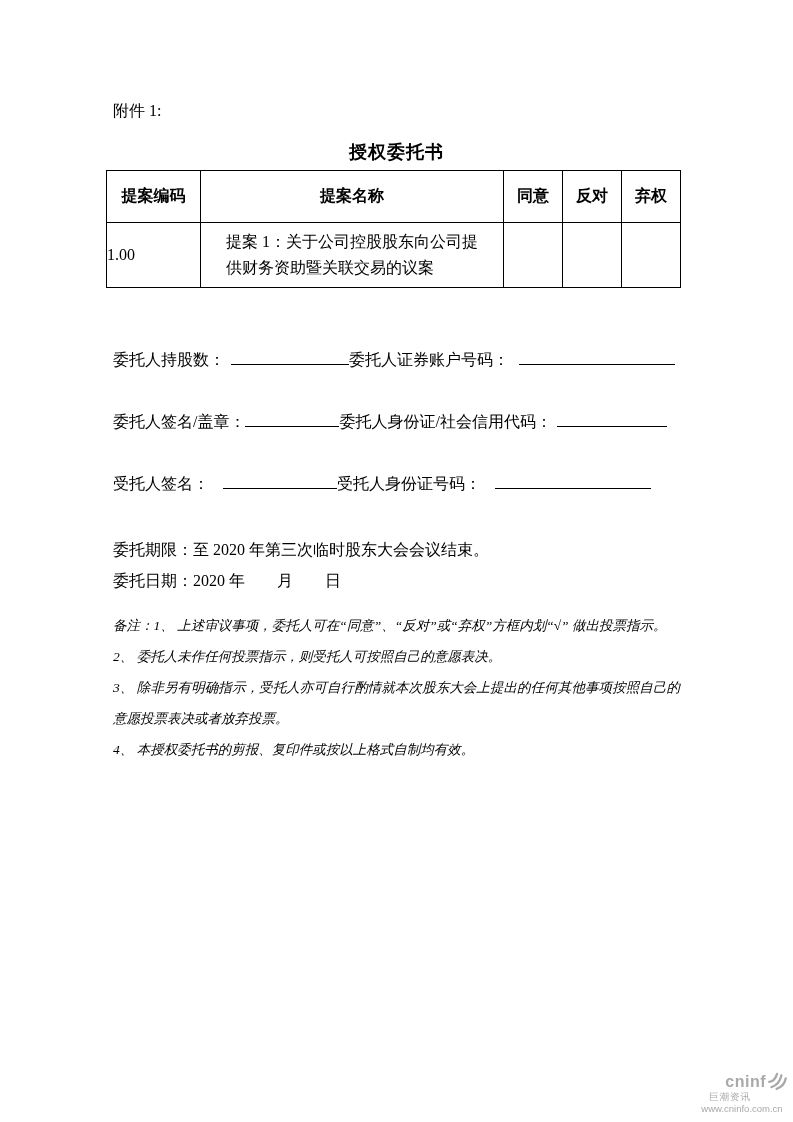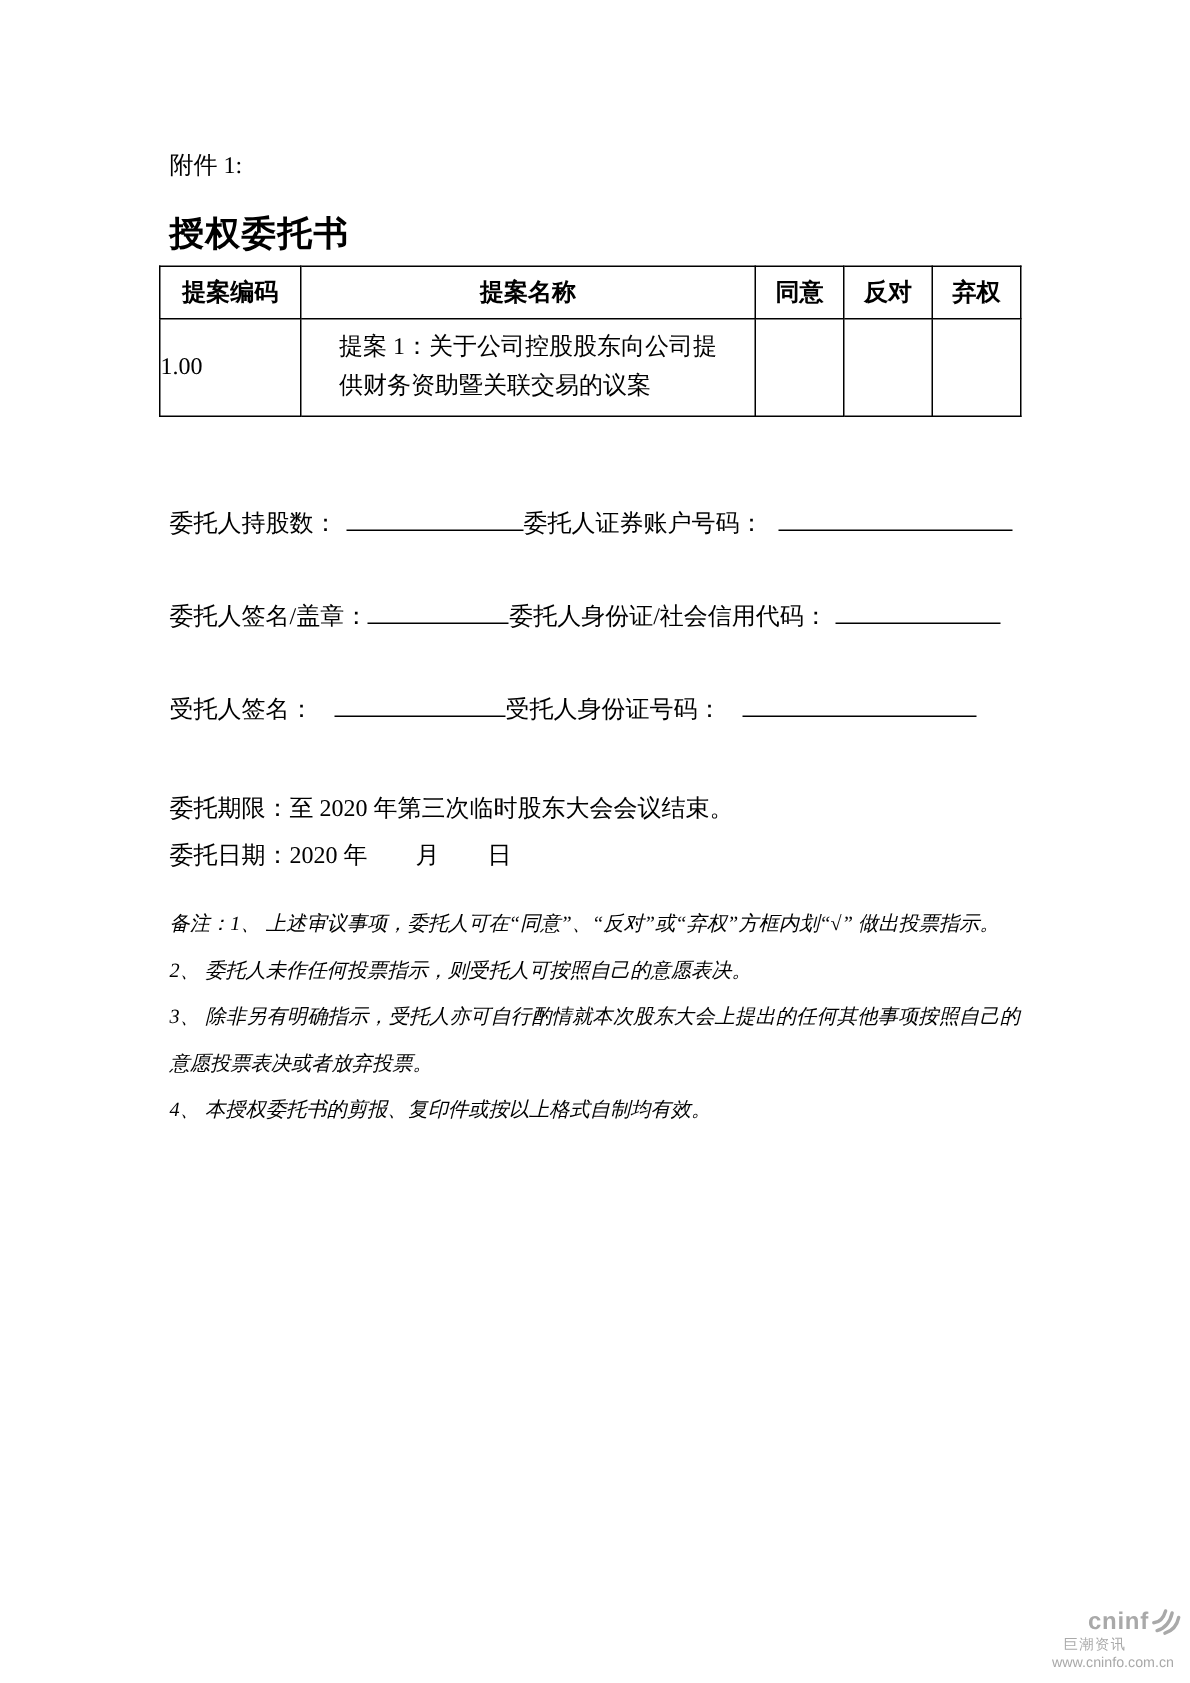--- a/index.html
+++ b/index.html
@@ -10,22 +10,22 @@
     font-family: "Liberation Serif", "DejaVu Serif", serif;
     color: #000000;
     overflow: hidden;
   }
   .page { padding: 100px 113px 0 113px; }
 
   .attachment { font-size: 16px; line-height: 21px; }
 
   .doc-title {
     font-family: "Liberation Sans", "DejaVu Sans", sans-serif;
-    font-size: 23px; font-weight: 700;
-    text-align: left;
+    font-size: 18px; font-weight: 700;
+    text-align: center;
     margin-top: 19px;
     letter-spacing: 1px;
   }
 
   .body-para {
     margin-top: 45px;
     font-size: 16px;
     line-height: 38.5px;
     text-align: justify;
     text-indent: 2em;
@@ -43,21 +43,21 @@
     margin-left: -7px;
     width: 574px;
     table-layout: fixed;
   }
   table.vote-table th, table.vote-table td {
     border: 1px solid #000;
     font-size: 16px;
   }
   table.vote-table th {
     font-weight: 700;
-    height: 35px;
+    height: 52px;
     text-align: center;
     vertical-align: middle;
   }
   table.vote-table td {
     height: 64px;
     vertical-align: middle;
   }
   td.cell-code { text-align: left; }
   td.cell-name { text-align: left; padding: 6px 25px; font-size: 15.5px; line-height: 26px; }
   .col-code { width: 94px; }

